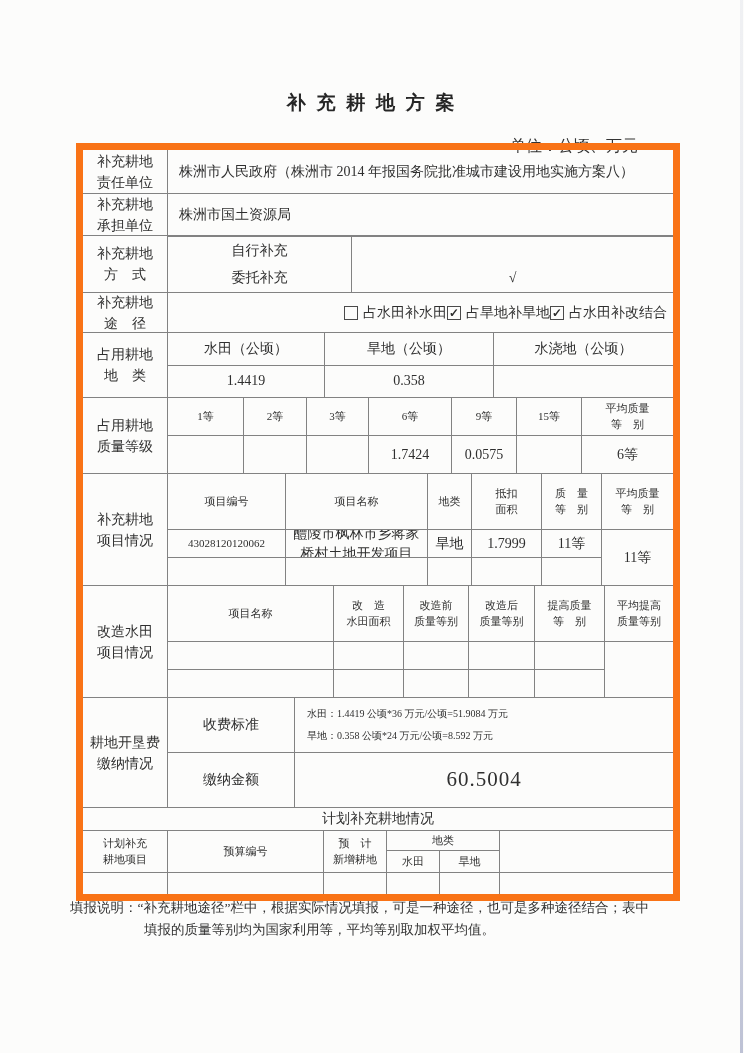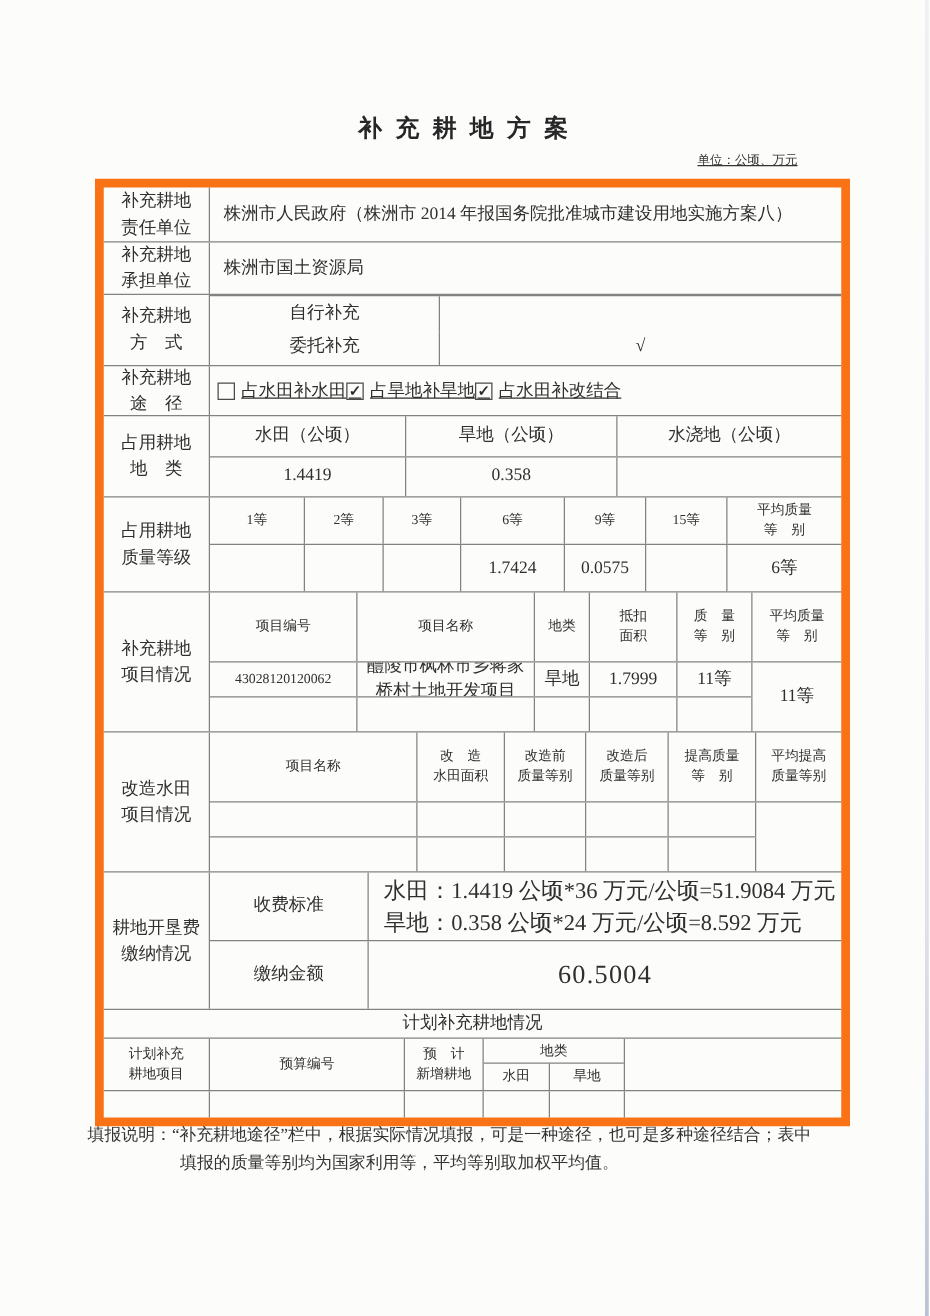--- a/index.html
+++ b/index.html
@@ -8,22 +8,22 @@
     background:#fcfcfb; overflow:hidden;
     font-family:"Liberation Serif","DejaVu Serif",serif;
     color:#2f2f2f;
   }
   .title {
     position:absolute; top:90px; left:0; width:100%;
     text-align:center; font-size:19px; font-weight:bold;
     letter-spacing:3px; margin:0; color:#262626;
   }
   .unit-note {
-    position:absolute; top:121px; left:76px; width:562px;
-    text-align:right; font-size:10px; color:#333;text-decoration:underline;
+    position:absolute; top:136px; left:76px; width:562px;
+    text-align:right; font-size:16px; color:#333;
   }
   .tbl {
     position:absolute; top:143px; left:76px; width:604px;
     border:7px solid #f97316; box-sizing:border-box;
     font-size:14px; background:transparent;
   }
   .tbl * { box-sizing:border-box; }
   .sec { display:flex; border-top:1px solid #828282; align-items:stretch; }
   .sec.first { border-top:none; }
   .lbl {
@@ -41,29 +41,29 @@
     overflow:hidden;
   }
   .c.nbr { border-right:none; }
   .c.left { justify-content:flex-start; text-align:left; padding-left:11px; }
   .cols { display:flex; flex-direction:column; }
   .h43{height:43px;} .h42{height:42px;} .h57{height:57px;} .h40{height:40px;}
   .h33{height:33px;} .h32{height:32px;} .h65{height:65px;} .h76{height:76px;}
   .h38{height:38px;} .h35{height:35px;} .h34{height:34px;} .h112{height:112px;}
   .h77{height:77px;} .h70{height:70px;} .h68{height:68px;} .h110{height:110px;}
   .h23{height:23px;} .h22{height:22px;}
-  .chk-row { flex:1; display:flex; align-items:center; justify-content:flex-start; padding:0 6px;text-decoration:underline; }
+  .chk-row { flex:1; display:flex; align-items:center; justify-content:flex-end; padding:0 6px; }
   .chk-item { display:flex; align-items:center; }
   .chk-box {
     width:14px; height:14px; border:1.5px solid #4a4a4a; margin-right:5px;
     display:inline-flex; align-items:center; justify-content:center;
     font-size:12px; line-height:1; font-weight:bold; color:#2c2c2c;
   }
   .fee-lines { flex:1; display:flex; flex-direction:column; justify-content:space-evenly;
-    align-items:flex-start; padding-left:12px; font-size:18px; }
+    align-items:flex-start; padding-left:12px; font-size:10px; }
   .amount { font-size:21px; letter-spacing:1px; }
   .span-title { font-size:14px; }
   .dl-group { display:flex; flex-direction:column; }
   .dl-head { height:20px; border-bottom:1px solid #828282; display:flex;
     align-items:center; justify-content:center; }
   .dl-sub { flex:1; display:flex; }
   .footnote {
     position:absolute; top:897px; left:70px; width:620px;
     font-size:13.5px; line-height:1.65; color:#333;
   }

